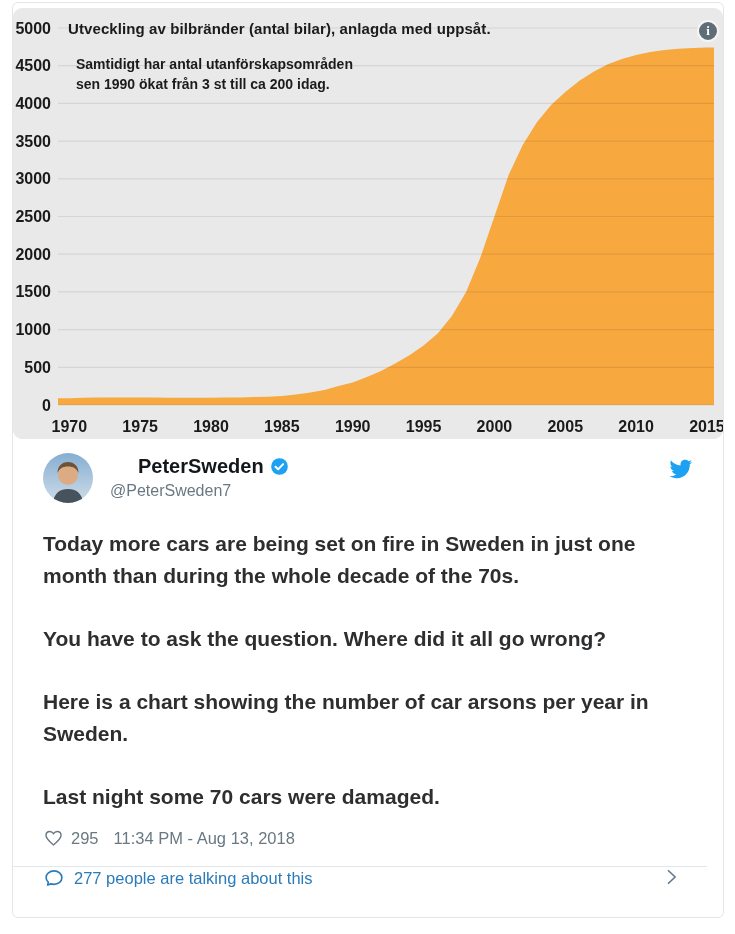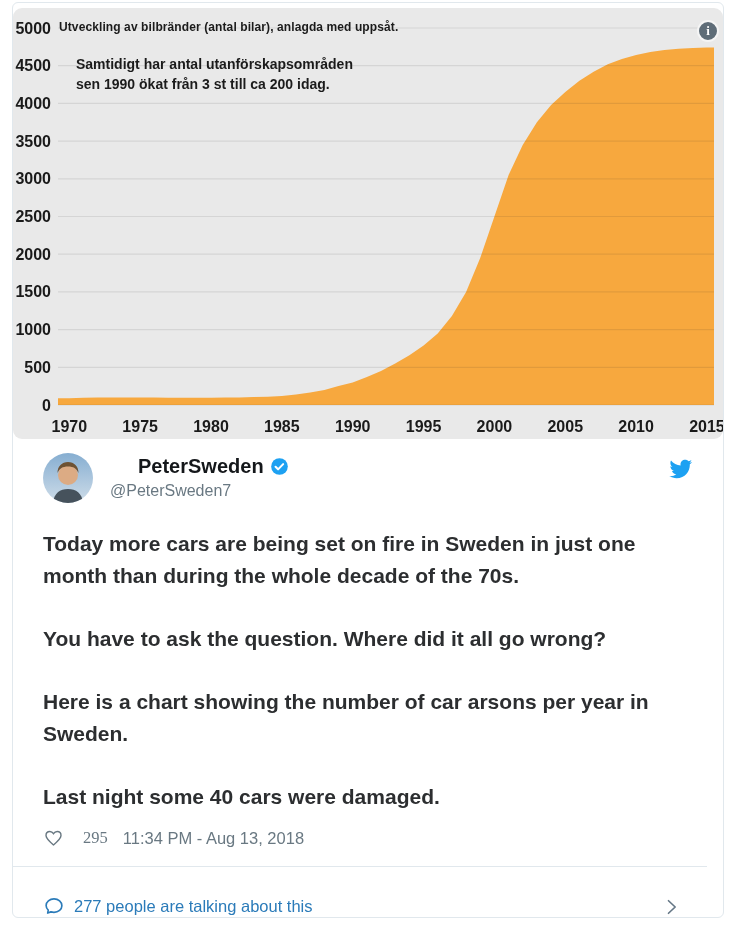--- a/index.html
+++ b/index.html
@@ -10,22 +10,22 @@
     position:absolute; left:12px; top:2px; width:712px; height:916px;
     background:#fff; border:1px solid #e1e8ed; border-radius:6px;
   }
 
   
   .media { position:relative; width:710px; height:436px; overflow:hidden; border-radius:6px 6px 0 0; }
   .media svg { display:block; }
   .media svg text { font-family:"Liberation Sans", sans-serif; font-weight:bold; }
 
   .chart-title {
-    position:absolute; left:46px; top:17px;
-    font-size:12px; font-weight:bold; color:#1b1b1b; letter-spacing:.1px;
+    position:absolute; left:55px; top:17px;
+    font-size:15px; font-weight:bold; color:#1b1b1b; letter-spacing:.1px;
   }
   .chart-subtitle {
     position:absolute; left:63px; top:51px;
     font-size:14px; font-weight:bold; color:#1b1b1b; line-height:20px;
   }
   .info-btn {
     position:absolute; left:684px; top:17px; width:22px; height:22px;
     background:#5f6d78; border:2px solid #f5f5f5; border-radius:50%;
     color:#ffffff; font-size:13px; font-weight:bold; font-family:"Liberation Serif", serif;
     display:flex; align-items:center; justify-content:center; cursor:pointer;
@@ -43,27 +43,27 @@
   .bird { position:absolute; top:454px; right:28px; width:29px; height:24px; cursor:pointer; }
 
   
   .tweet-text { margin:25px 46px 0 30px; font-size:21px; line-height:32px; color:#2c2e30;font-weight:bold; }
   .tweet-text p + p { margin-top:31px; }
 
   .meta {
     margin:15px 30px 0 30px; display:flex; align-items:center;
     color:#697882; font-size:16.5px;
   }
-  .meta .like-group { display:flex; align-items:center; gap:19px; cursor:pointer;font-family:Liberation Serif, serif; }
+  .meta .like-group { display:flex; align-items:center; gap:7px; cursor:pointer; }
   .meta .timestamp { margin-left:15px; cursor:pointer;text-align:center; }
 
   
   .footer {
     position:absolute; left:0; right:16px; bottom:0; height:51px;
-    border-top:1px solid #e1e8ed; display:flex; align-items:flex-end;
+    border-top:1px solid #e1e8ed; display:flex; align-items:flex-start;
     padding:0 26px 0 30px; cursor:pointer;gap:24px;
   }
   .footer-link { display:flex; align-items:center; gap:9px; color:#2b7bb9; font-size:16.5px; }
   .chevron { margin-left:auto; width:20px; height:20px; }
 </style>
 </head>
 <body>
 
 <div class="stage">
   <div class="card">
@@ -146,21 +146,21 @@
     </div>
 
     <svg class="bird" viewBox="0 0 24 24">
       <path fill="#1da1f2" d="M23.643 4.937c-.835.37-1.732.62-2.675.733.962-.576 1.7-1.49 2.048-2.578-.9.534-1.897.922-2.958 1.13-.85-.904-2.06-1.47-3.4-1.47-2.572 0-4.658 2.086-4.658 4.66 0 .364.042.718.12 1.06-3.873-.195-7.304-2.05-9.602-4.868-.4.69-.63 1.49-.63 2.342 0 1.616.823 3.043 2.072 3.878-.764-.025-1.482-.234-2.11-.583v.06c0 2.257 1.605 4.14 3.737 4.568-.392.106-.803.162-1.227.162-.3 0-.593-.028-.877-.082.593 1.85 2.313 3.198 4.352 3.234-1.595 1.25-3.604 1.995-5.786 1.995-.376 0-.747-.022-1.112-.065 2.062 1.323 4.51 2.093 7.14 2.093 8.57 0 13.255-7.098 13.255-13.254 0-.2-.005-.402-.014-.602.91-.658 1.7-1.477 2.323-2.41z"></path>
     </svg>
 
     <div class="tweet-text">
       <p>Today more cars are being set on fire in Sweden in just one month than during the whole decade of the 70s.</p>
       <p>You have to ask the question. Where did it all go wrong?</p>
       <p>Here is a chart showing the number of car arsons per year in Sweden.</p>
-      <p>Last night some 40 cars were damaged.</p>
+      <p>Last night some 70 cars were damaged.</p>
     </div>
 
     <div class="meta">
       <span class="like-group">
         <svg width="21" height="20" viewBox="0 0 24 24">
           <path d="M12 20.3C6.4 15.5 3 12.4 3 8.9 3 6.2 5 4.2 7.6 4.2c1.8 0 3.4 1 4.4 2.6 1-1.6 2.6-2.6 4.4-2.6C19 4.2 21 6.2 21 8.9c0 3.5-3.4 6.6-9 11.4z" fill="none" stroke="#697882" stroke-width="1.7"></path>
         </svg>
         <span>295</span>
       </span>
       <span class="timestamp">11:34 PM - Aug 13, 2018</span>

